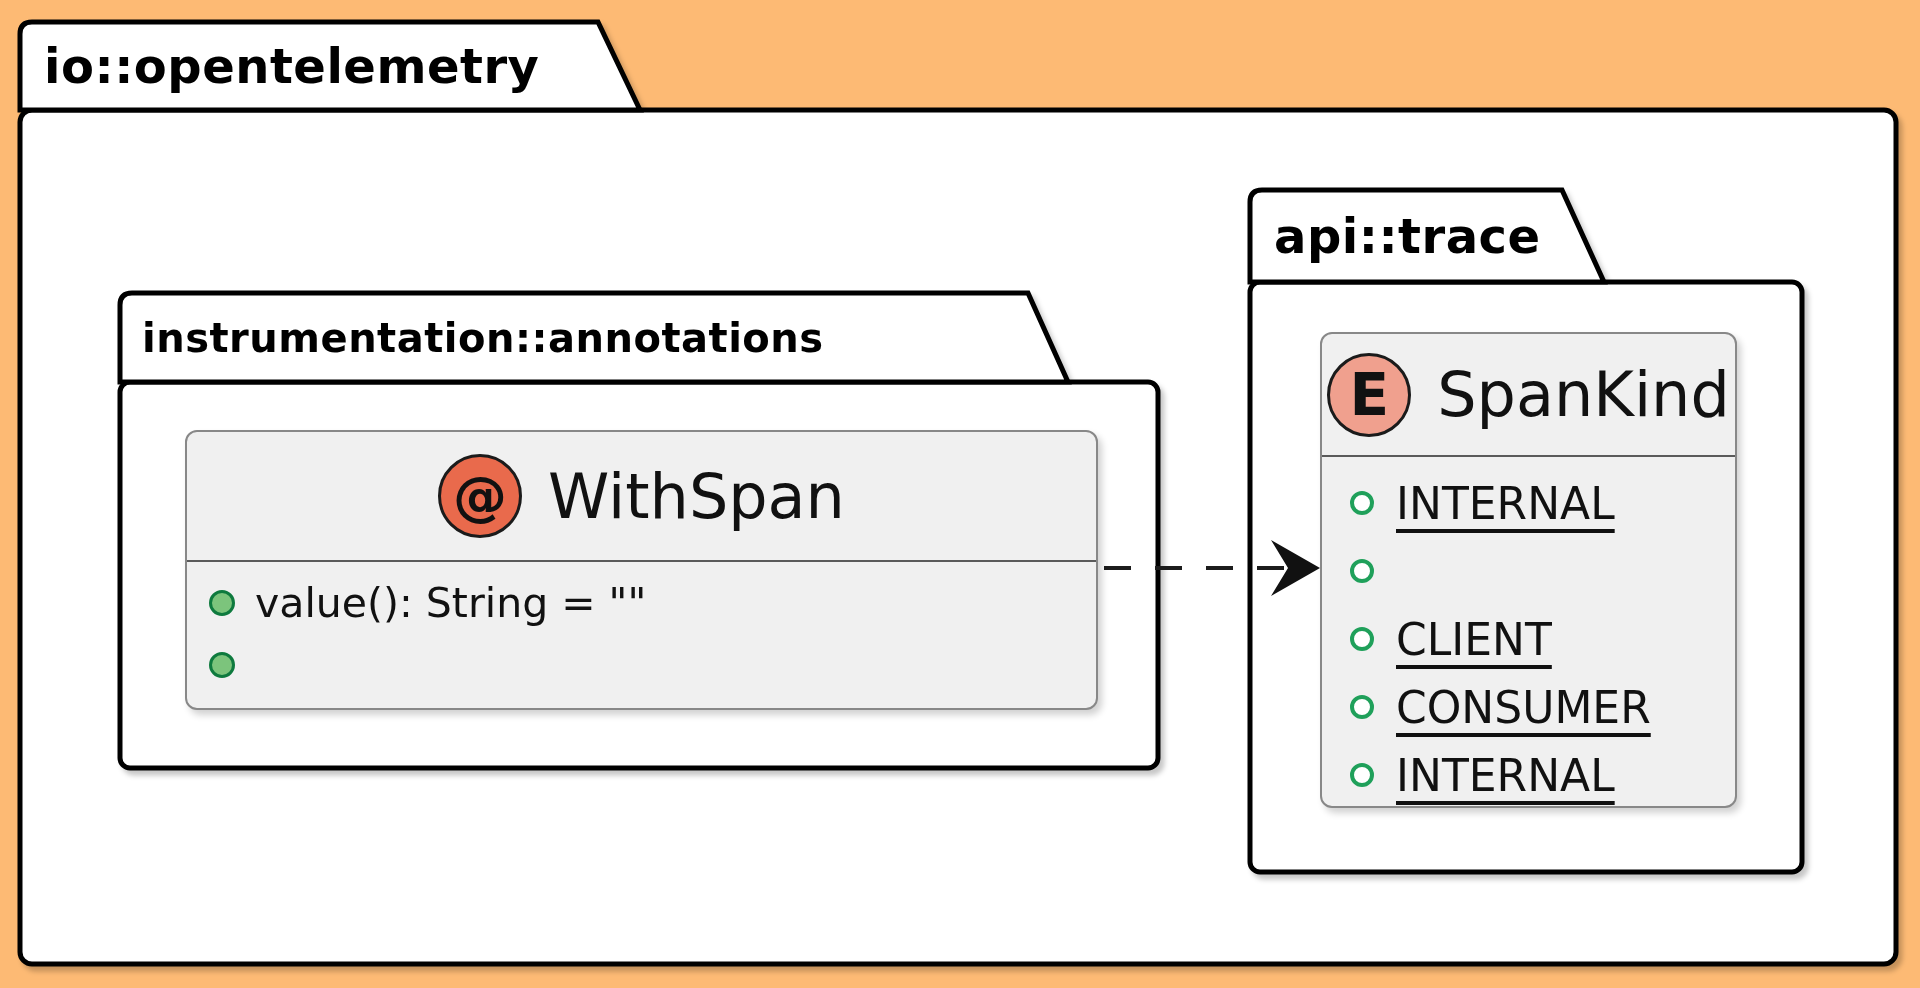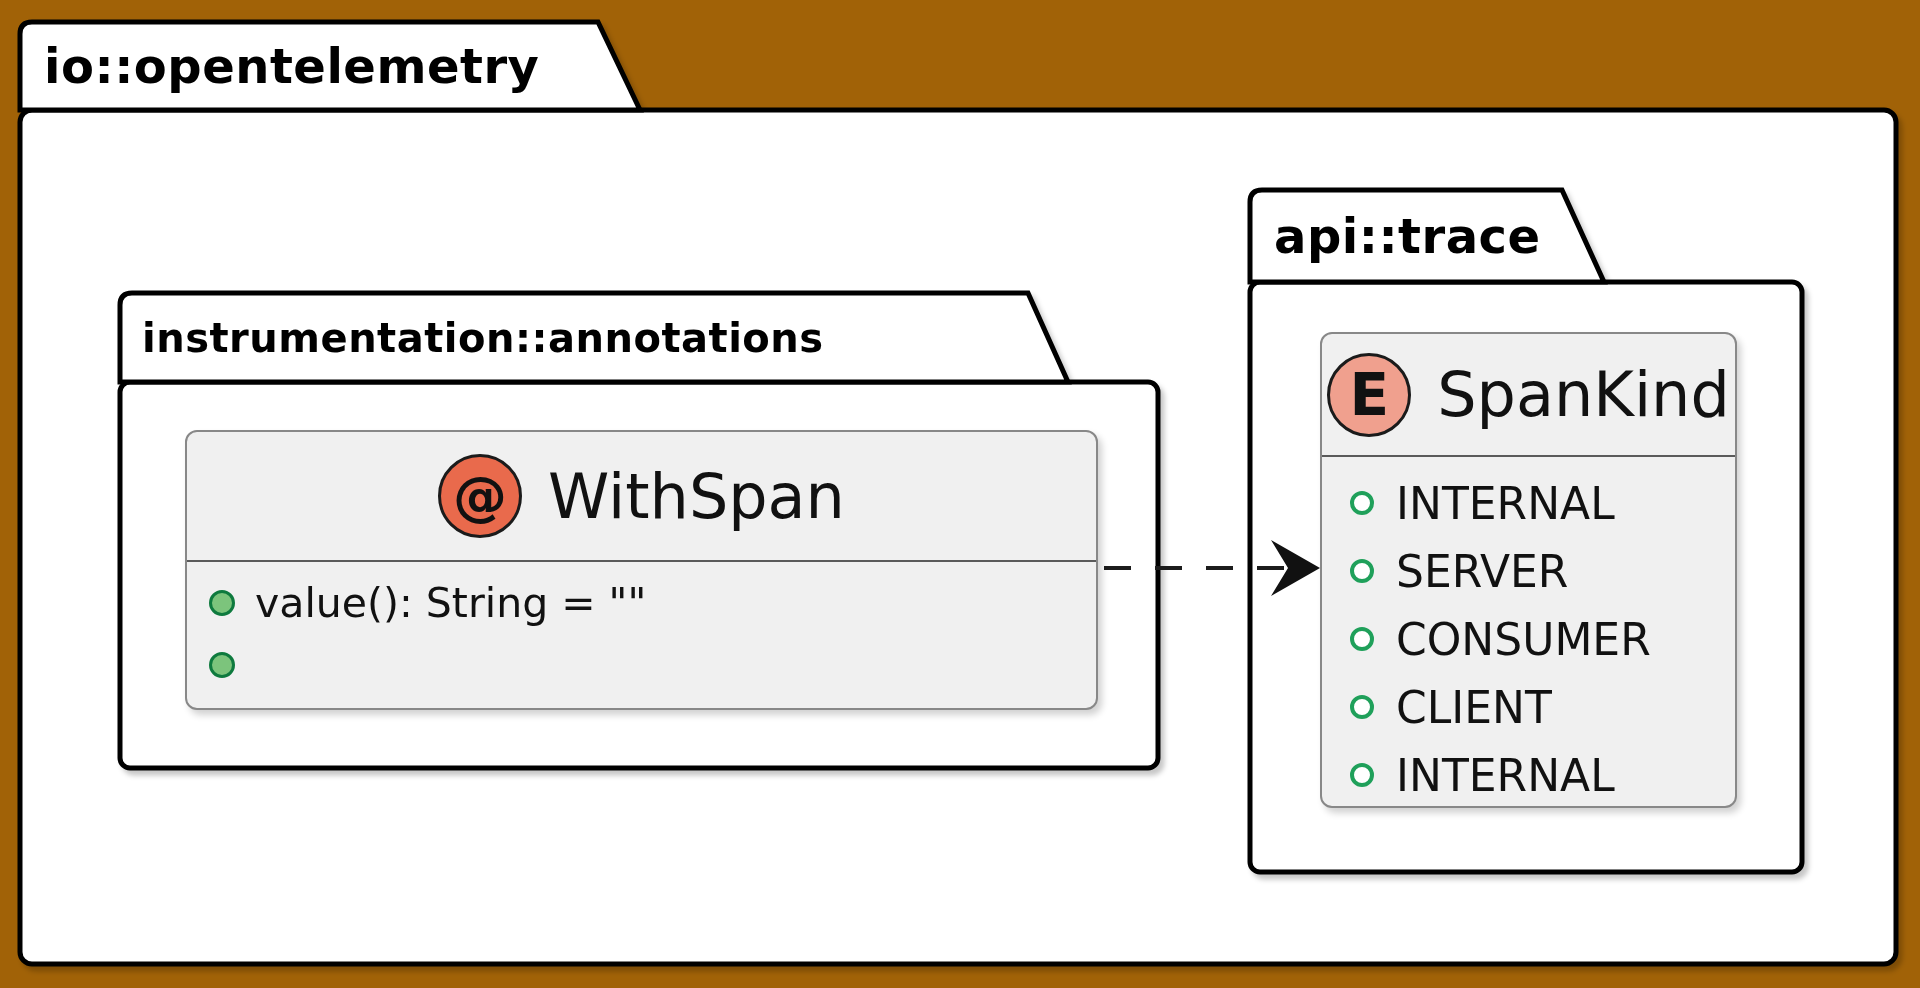--- a/index.html
+++ b/index.html
@@ -1,18 +1,18 @@
 <!DOCTYPE html>
 <html><head>
 <meta charset="utf-8">
 <title>UML Package Diagram</title>
 <style>
   html,body { margin:0; padding:0; background:#ffffff; }
   .canvas {
-    position:relative; width:1920px; height:988px; background:#a16207;
+    position:relative; width:1920px; height:988px; background:#fdba74;
     font-family:"DejaVu Sans", "Liberation Sans", sans-serif;
     overflow:hidden;
   }
   svg.shapes { position:absolute; left:0; top:0; width:1920px; height:988px; }
 
   
   .tab-label {
     position:absolute; font-weight:bold; color:#000000; white-space:nowrap;
     display:flex; align-items:center; font-size:48px; letter-spacing:0.5px;
   }
@@ -55,20 +55,21 @@
 
   .icon-method {
     width:26px; height:26px; border-radius:50%; flex:none;
     background:#7CC47C; border:3px solid #0E7A3E; box-sizing:border-box;
   }
   .icon-enum-const {
     width:24px; height:24px; border-radius:50%; flex:none;
     background:#ffffff; border:4px solid #1FA05A; box-sizing:border-box;
   }
   .enum-label {
+    text-decoration:underline;
     text-decoration-thickness:4px;
     text-underline-offset:10px;
   }
 </style>
 </head>
 <body>
 
 <div class="canvas">
 
   <svg class="shapes" viewBox="0 0 1920 988">
@@ -124,29 +125,28 @@
       <span class="spot enum">E</span>
       <span class="box-title">SpanKind</span>
     </div>
     <div class="members">
       <div class="member-row">
         <span class="icon-enum-const"></span>
         <span class="enum-label">INTERNAL</span>
       </div>
       <div class="member-row">
         <span class="icon-enum-const"></span>
-        <span class="enum-label">SERVER</span>
+      </div>
+      <div class="member-row">
+        <span class="icon-enum-const"></span>
+        <span class="enum-label">CLIENT</span>
       </div>
       <div class="member-row">
         <span class="icon-enum-const"></span>
         <span class="enum-label">CONSUMER</span>
-      </div>
-      <div class="member-row">
-        <span class="icon-enum-const"></span>
-        <span class="enum-label">CLIENT</span>
       </div>
       <div class="member-row">
         <span class="icon-enum-const"></span>
         <span class="enum-label">INTERNAL</span>
       </div>
     </div>
   </div>
 
 </div>
 

